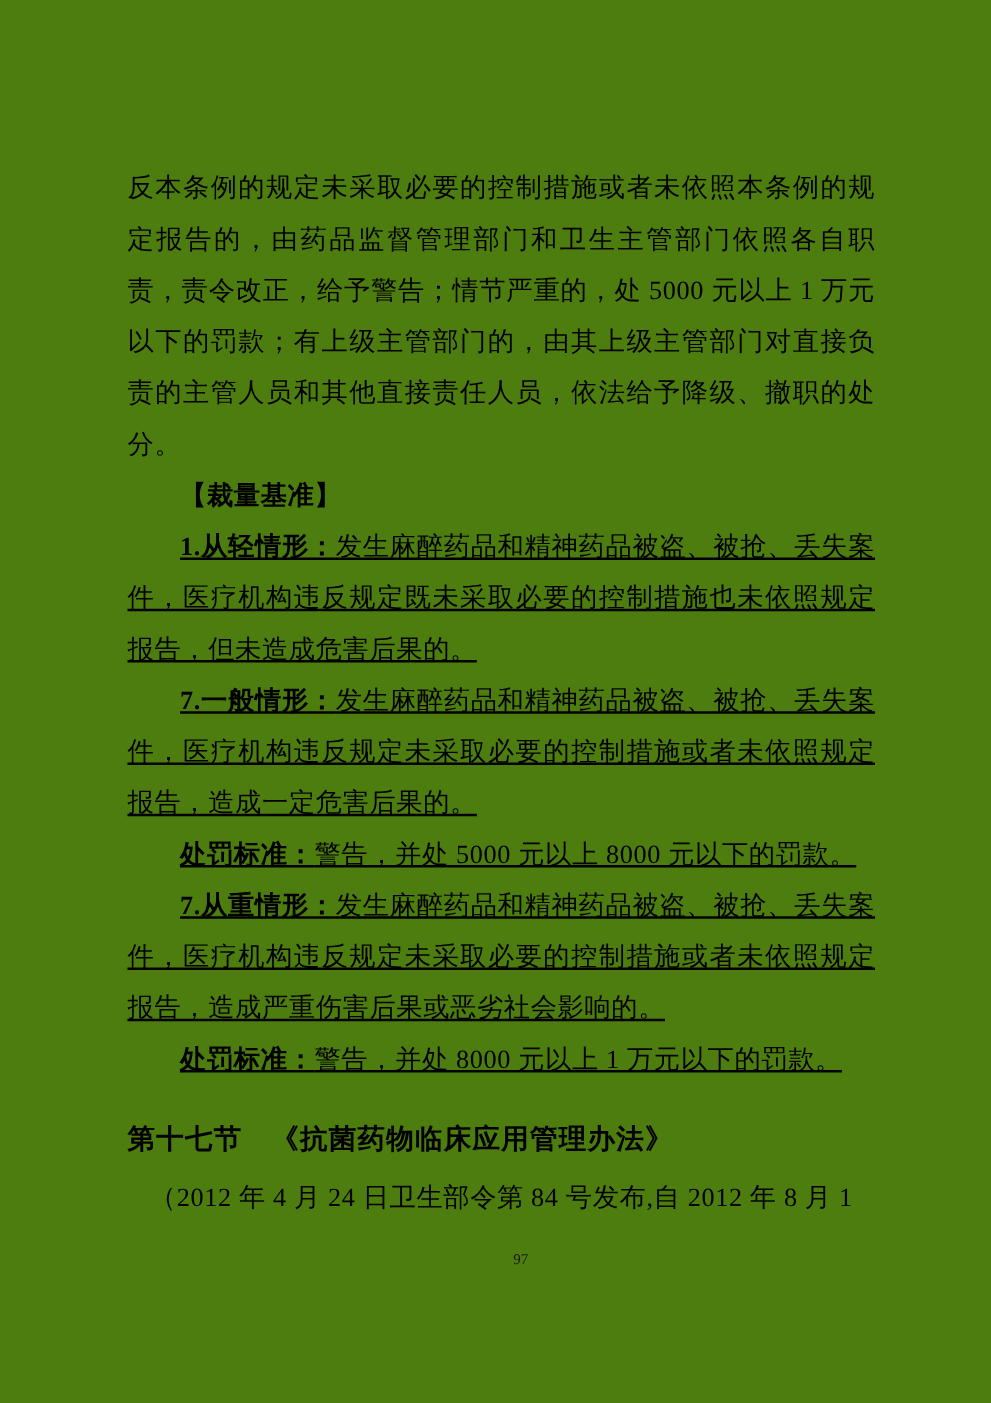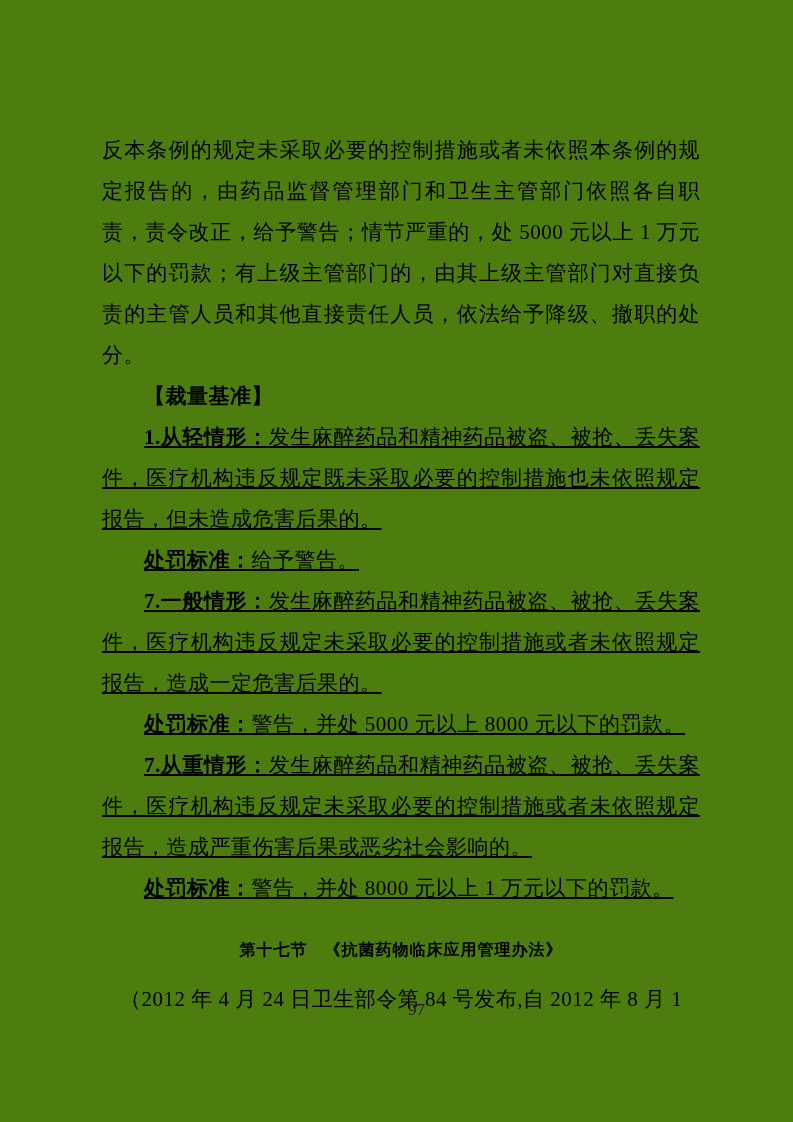--- a/index.html
+++ b/index.html
@@ -27,56 +27,54 @@
   }
   .para { text-align: justify; }
   .para-indent { text-indent: 2em; text-decoration: underline; }
   .bold { font-weight: bold; }
   .section-label {
     text-indent: 2em;
     font-weight: bold;
   }
   .next-title {
     margin-top: 22px;
-    text-align: center;
     text-indent: 0;
-    font-family: Liberation Mono, monospace;
+    font-family: Liberation Serif, serif;
     font-weight: bold;
-    font-size: 16px;
+    font-size: 22px;
     letter-spacing: 1px;
   }
   .next-subtitle {
     margin-top: 7px;
     text-align: center;
     text-indent: 0;
     letter-spacing: 0.5px;
   }
   .page-number {
     position: absolute;
     left: 0;
     right: 0;
     top: 1000px;
     text-align: center;
-    font-size: 17px;
+    font-size: 12px;
     color: #1a1a1a;
     margin-left: 40px;
   }
 </style>
 </head>
 <body>
 
 <div class="page">
   <div class="content">
 
     <p class="para">反本条例的规定未采取必要的控制措施或者未依照本条例的规定报告的，由药品监督管理部门和卫生主管部门依照各自职责，责令改正，给予警告；情节严重的，处 5000 元以上 1 万元以下的罚款；有上级主管部门的，由其上级主管部门对直接负责的主管人员和其他直接责任人员，依法给予降级、撤职的处分。</p>
 
     <p class="section-label">【裁量基准】</p>
 
     <p class="para para-indent"><span class="bold">1.从轻情形：</span><span>发生麻醉药品和精神药品被盗、被抢、丢失案件，医疗机构违反规定既未采取必要的控制措施也未依照规定报告，但未造成危害后果的。</span></p>
-    <p class="para para-indent"><span class="bold">处罚标准：</span><span>给予警告。</span></p>
 
     <p class="para para-indent"><span class="bold">7.一般情形：</span><span>发生麻醉药品和精神药品被盗、被抢、丢失案件，医疗机构违反规定未采取必要的控制措施或者未依照规定报告，造成一定危害后果的。</span></p>
     <p class="para para-indent"><span class="bold">处罚标准：</span><span>警告，并处 5000 元以上 8000 元以下的罚款。</span></p>
 
     <p class="para para-indent"><span class="bold">7.从重情形：</span><span>发生麻醉药品和精神药品被盗、被抢、丢失案件，医疗机构违反规定未采取必要的控制措施或者未依照规定报告，造成严重伤害后果或恶劣社会影响的。</span></p>
     <p class="para para-indent"><span class="bold">处罚标准：</span><span>警告，并处 8000 元以上 1 万元以下的罚款。</span></p>
 
     <p class="next-title">第十七节　《抗菌药物临床应用管理办法》</p>
 
     <p class="next-subtitle">（2012 年 4 月 24 日卫生部令第 84 号发布,自 2012 年 8 月 1</p>

